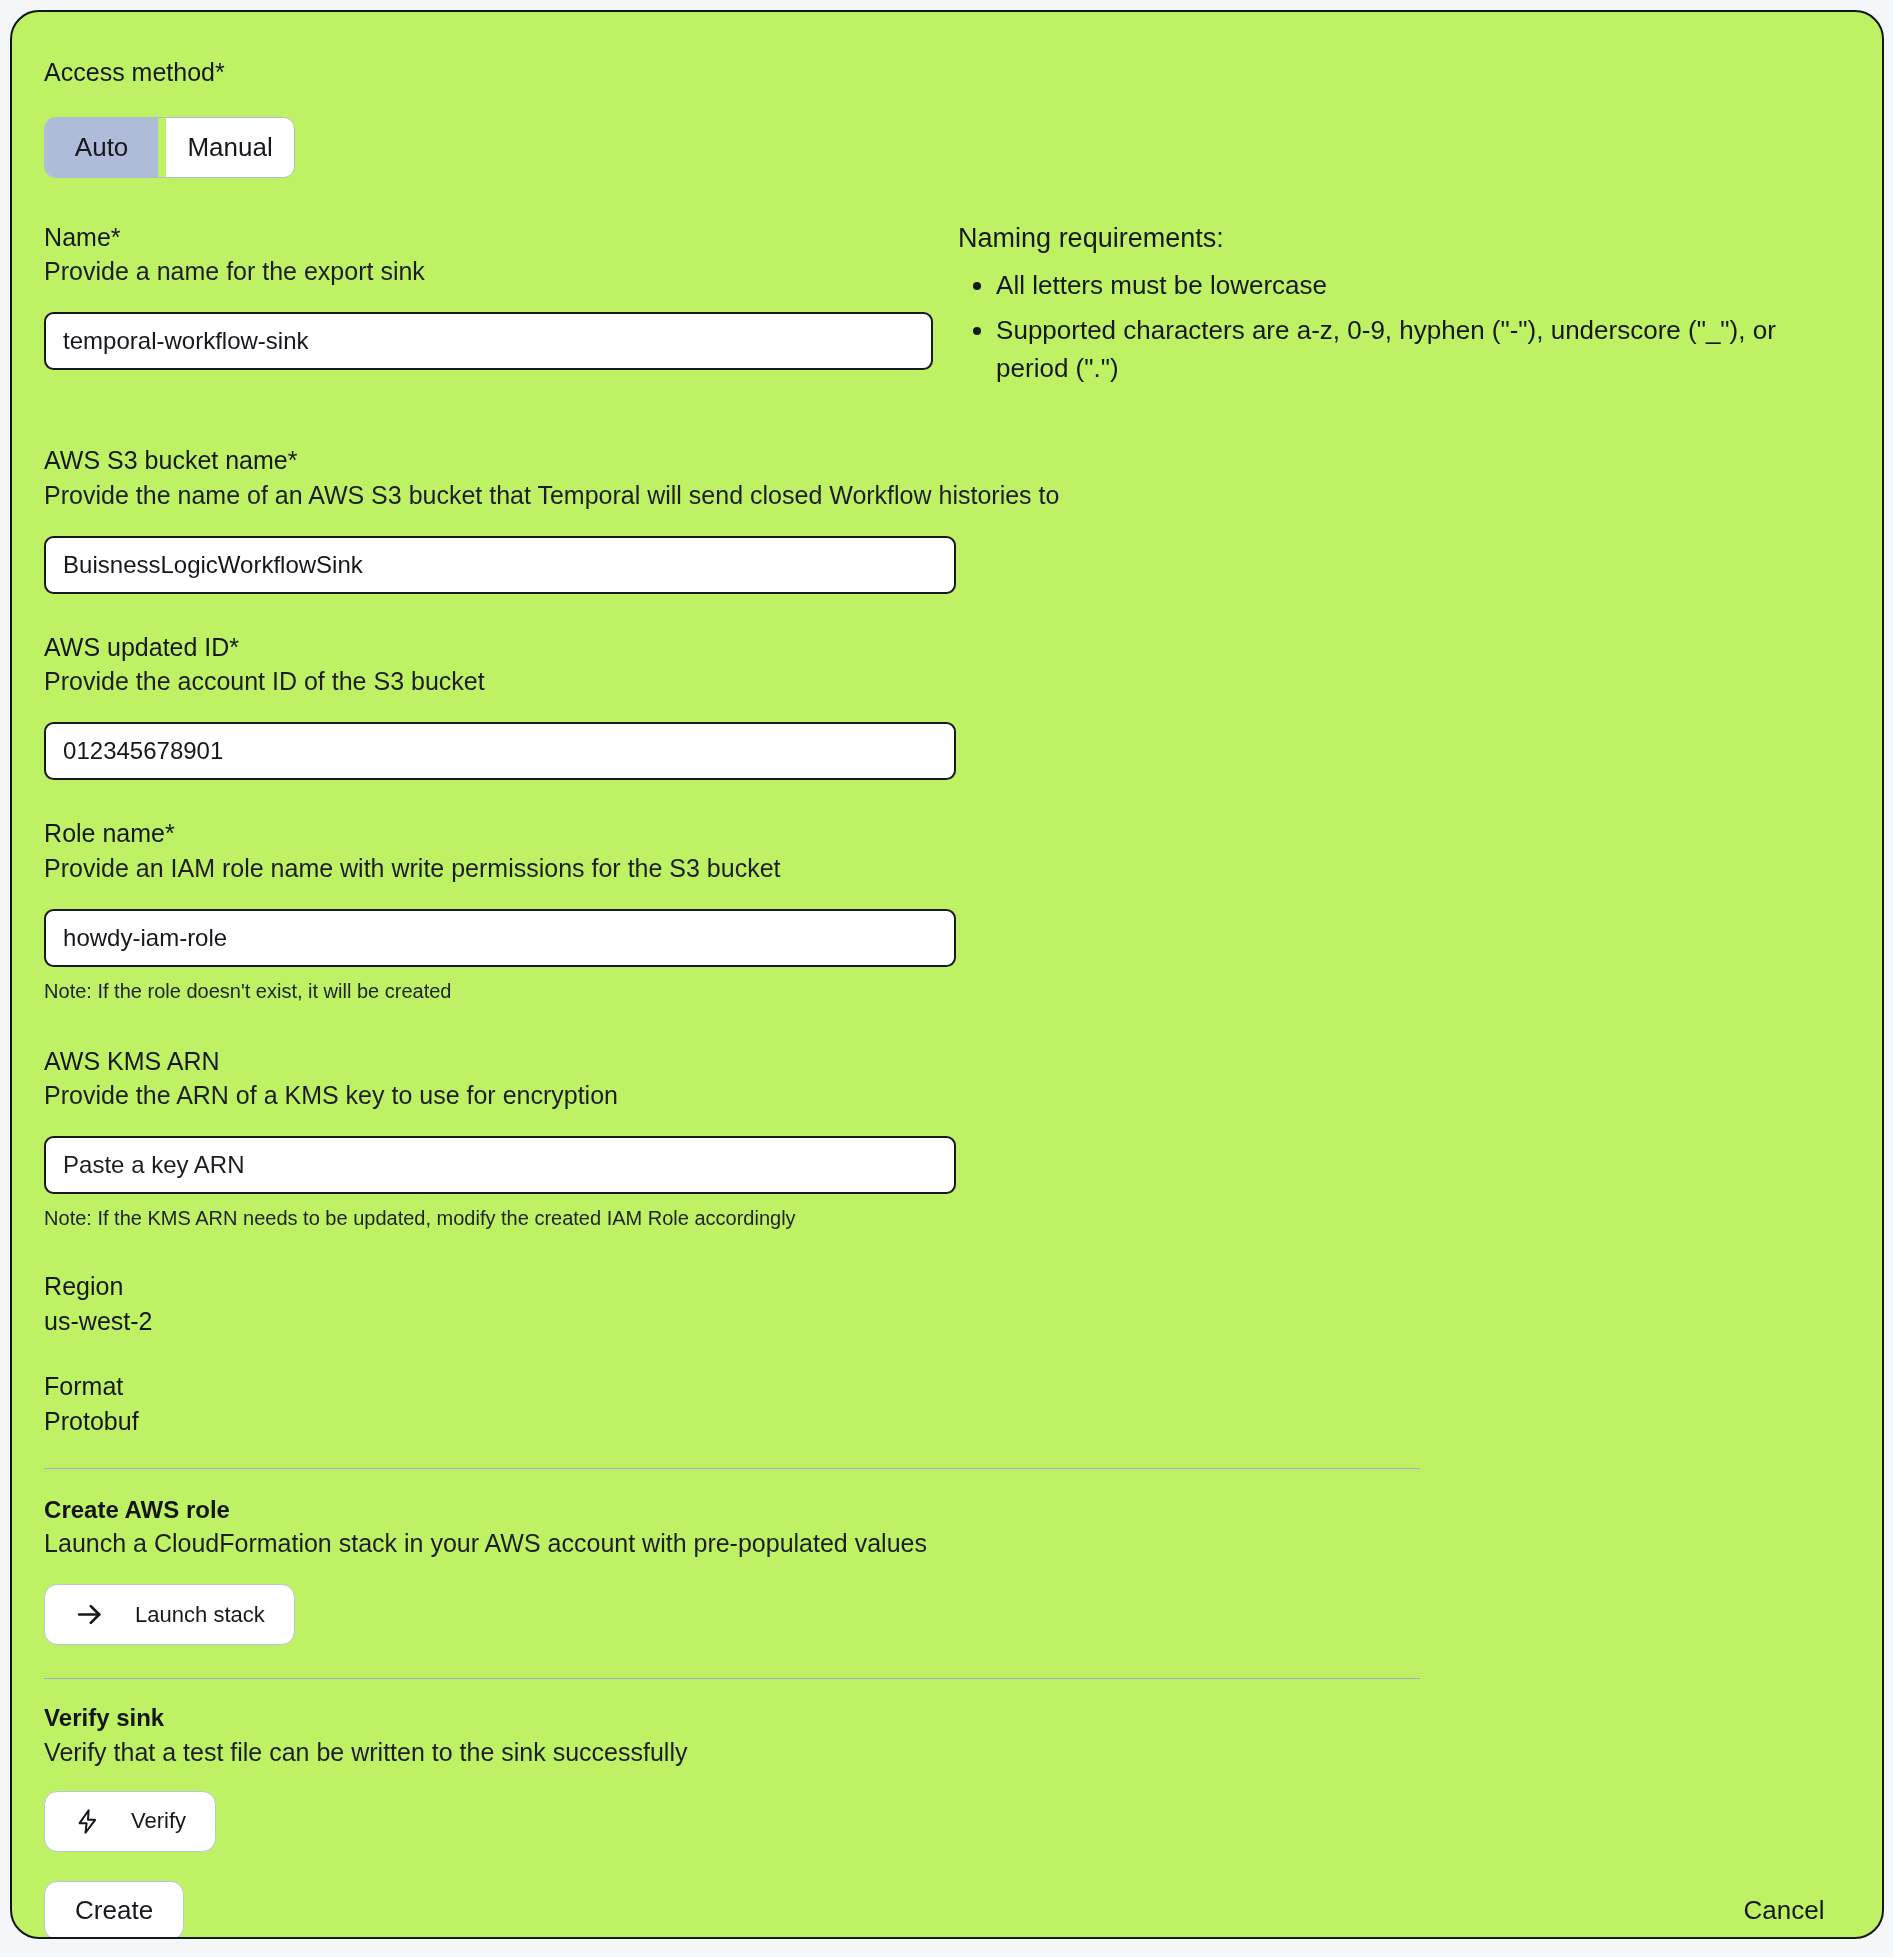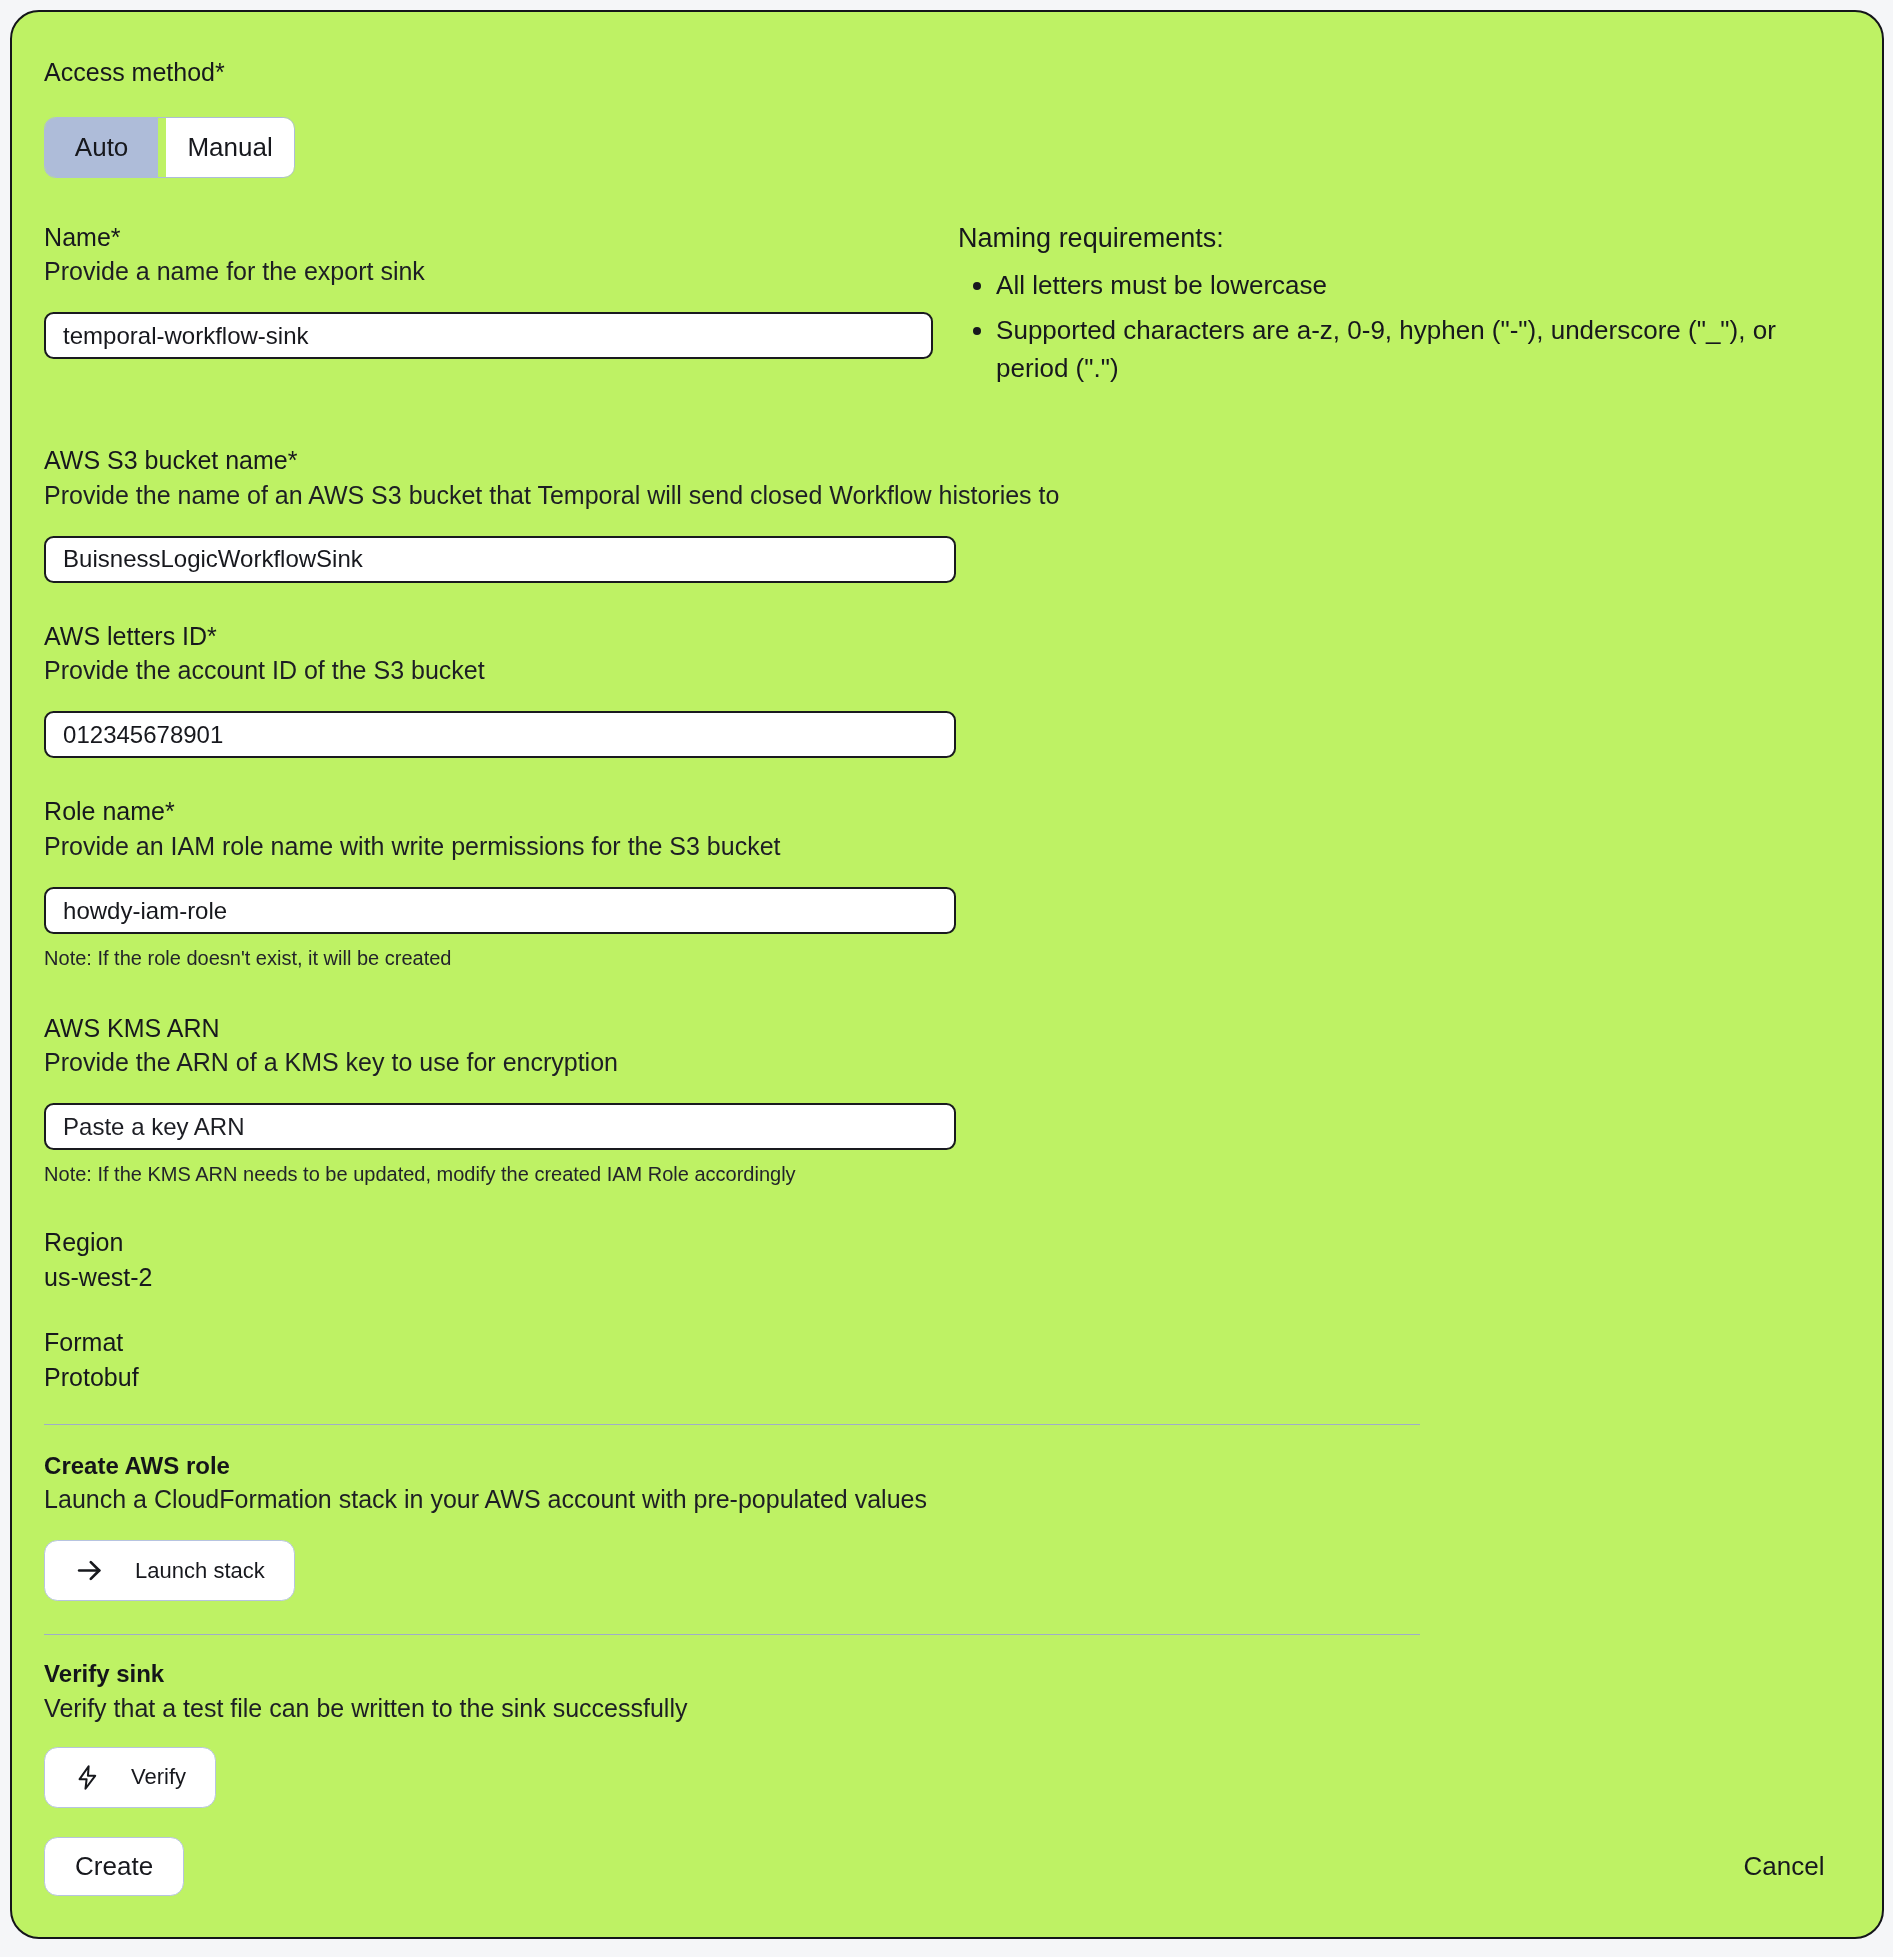--- a/index.html
+++ b/index.html
@@ -44,21 +44,21 @@
   .row-2col {
     margin-top:44px;
     display:grid;
     grid-template-columns:889px 1fr;
     column-gap:25px;
   }
 
   .text-input {
     display:block;
     margin-top:25px;
-    height:47px;
+    height:58px;
     border:2.4px solid #191a1f;
     border-radius:9.6px;
     font-family:"Liberation Sans", sans-serif;
     font-size:24px;
     color:#17181d;
     padding:0 17px;
     background:#fff;
     outline:none;
     width:912px;
   }
@@ -158,21 +158,21 @@
 
   
   <div class="section mt52">
     <div class="label">AWS S3 bucket name*</div>
     <div class="desc">Provide the name of an AWS S3 bucket that Temporal will send closed Workflow histories to</div>
     <input class="text-input" type="text" value="BuisnessLogicWorkflowSink" style="">
   </div>
 
   
   <div class="section">
-    <div class="label">AWS letters ID*</div>
+    <div class="label">AWS updated ID*</div>
     <div class="desc">Provide the account ID of the S3 bucket</div>
     <input class="text-input" type="text" value="012345678901" style="">
   </div>
 
   
   <div class="section">
     <div class="label">Role name*</div>
     <div class="desc">Provide an IAM role name with write permissions for the S3 bucket</div>
     <input class="text-input" type="text" value="howdy-iam-role" style="">
     <div class="note">Note: If the role doesn't exist, it will be created</div>

